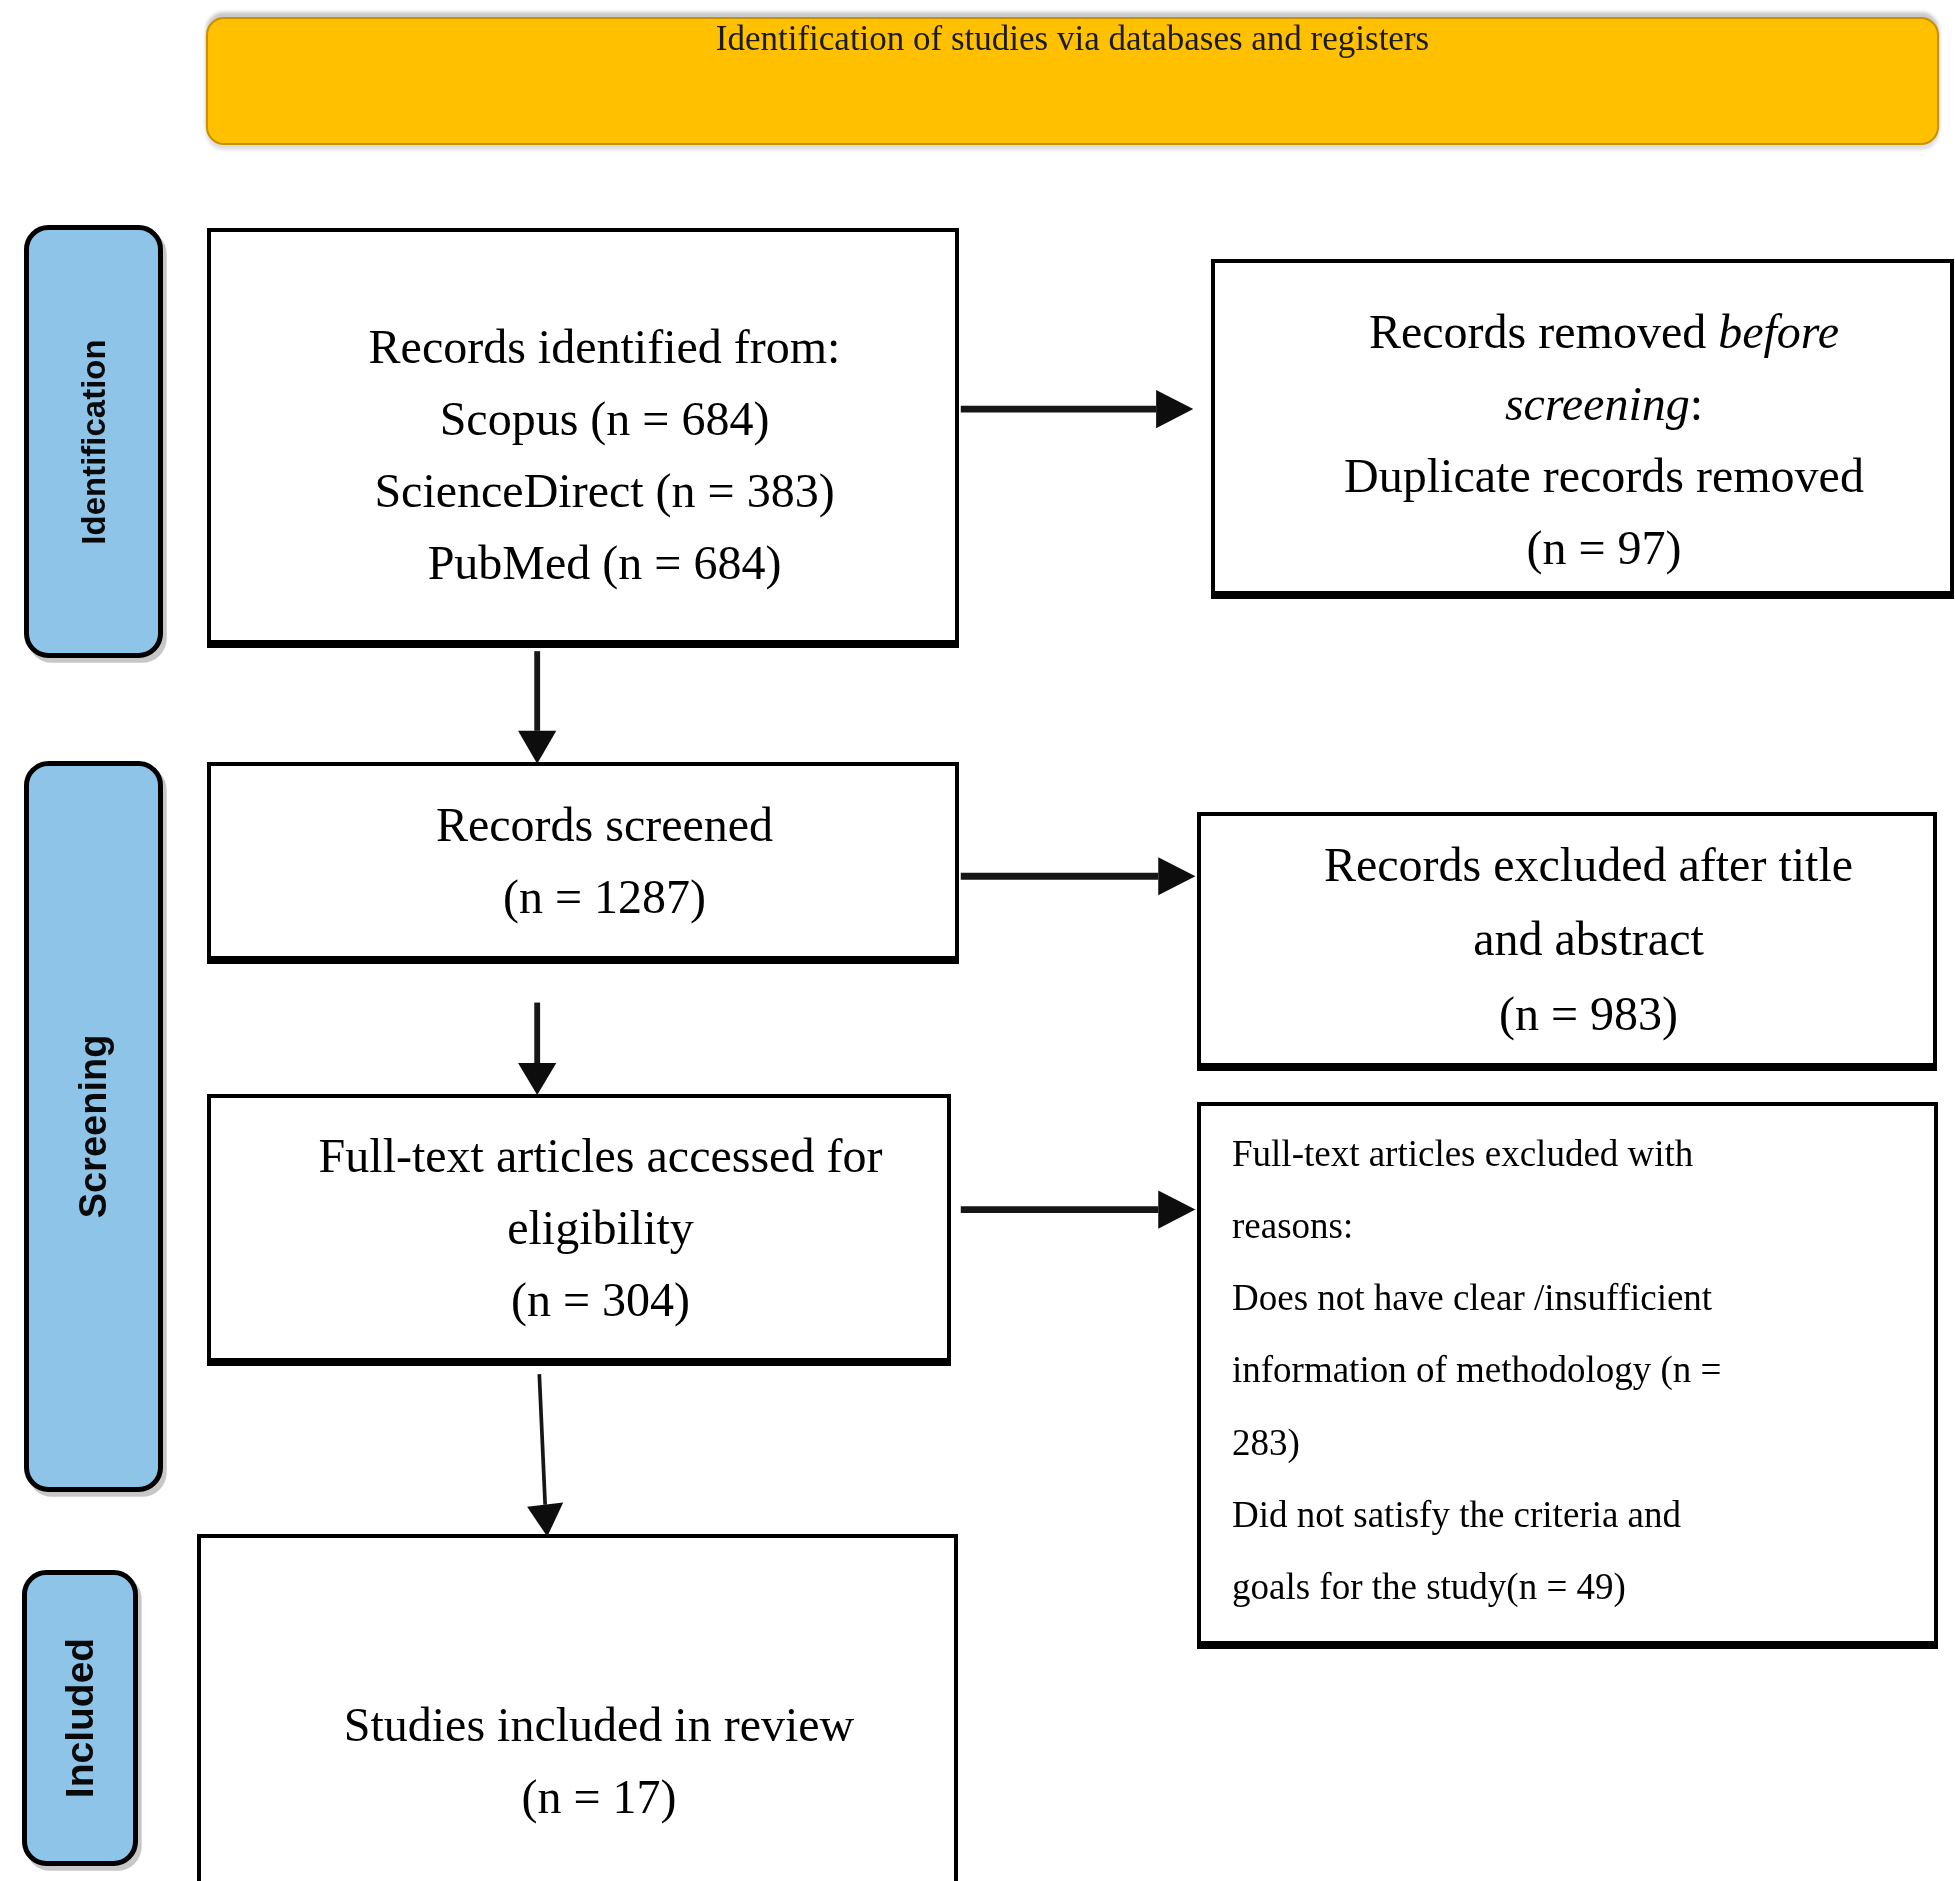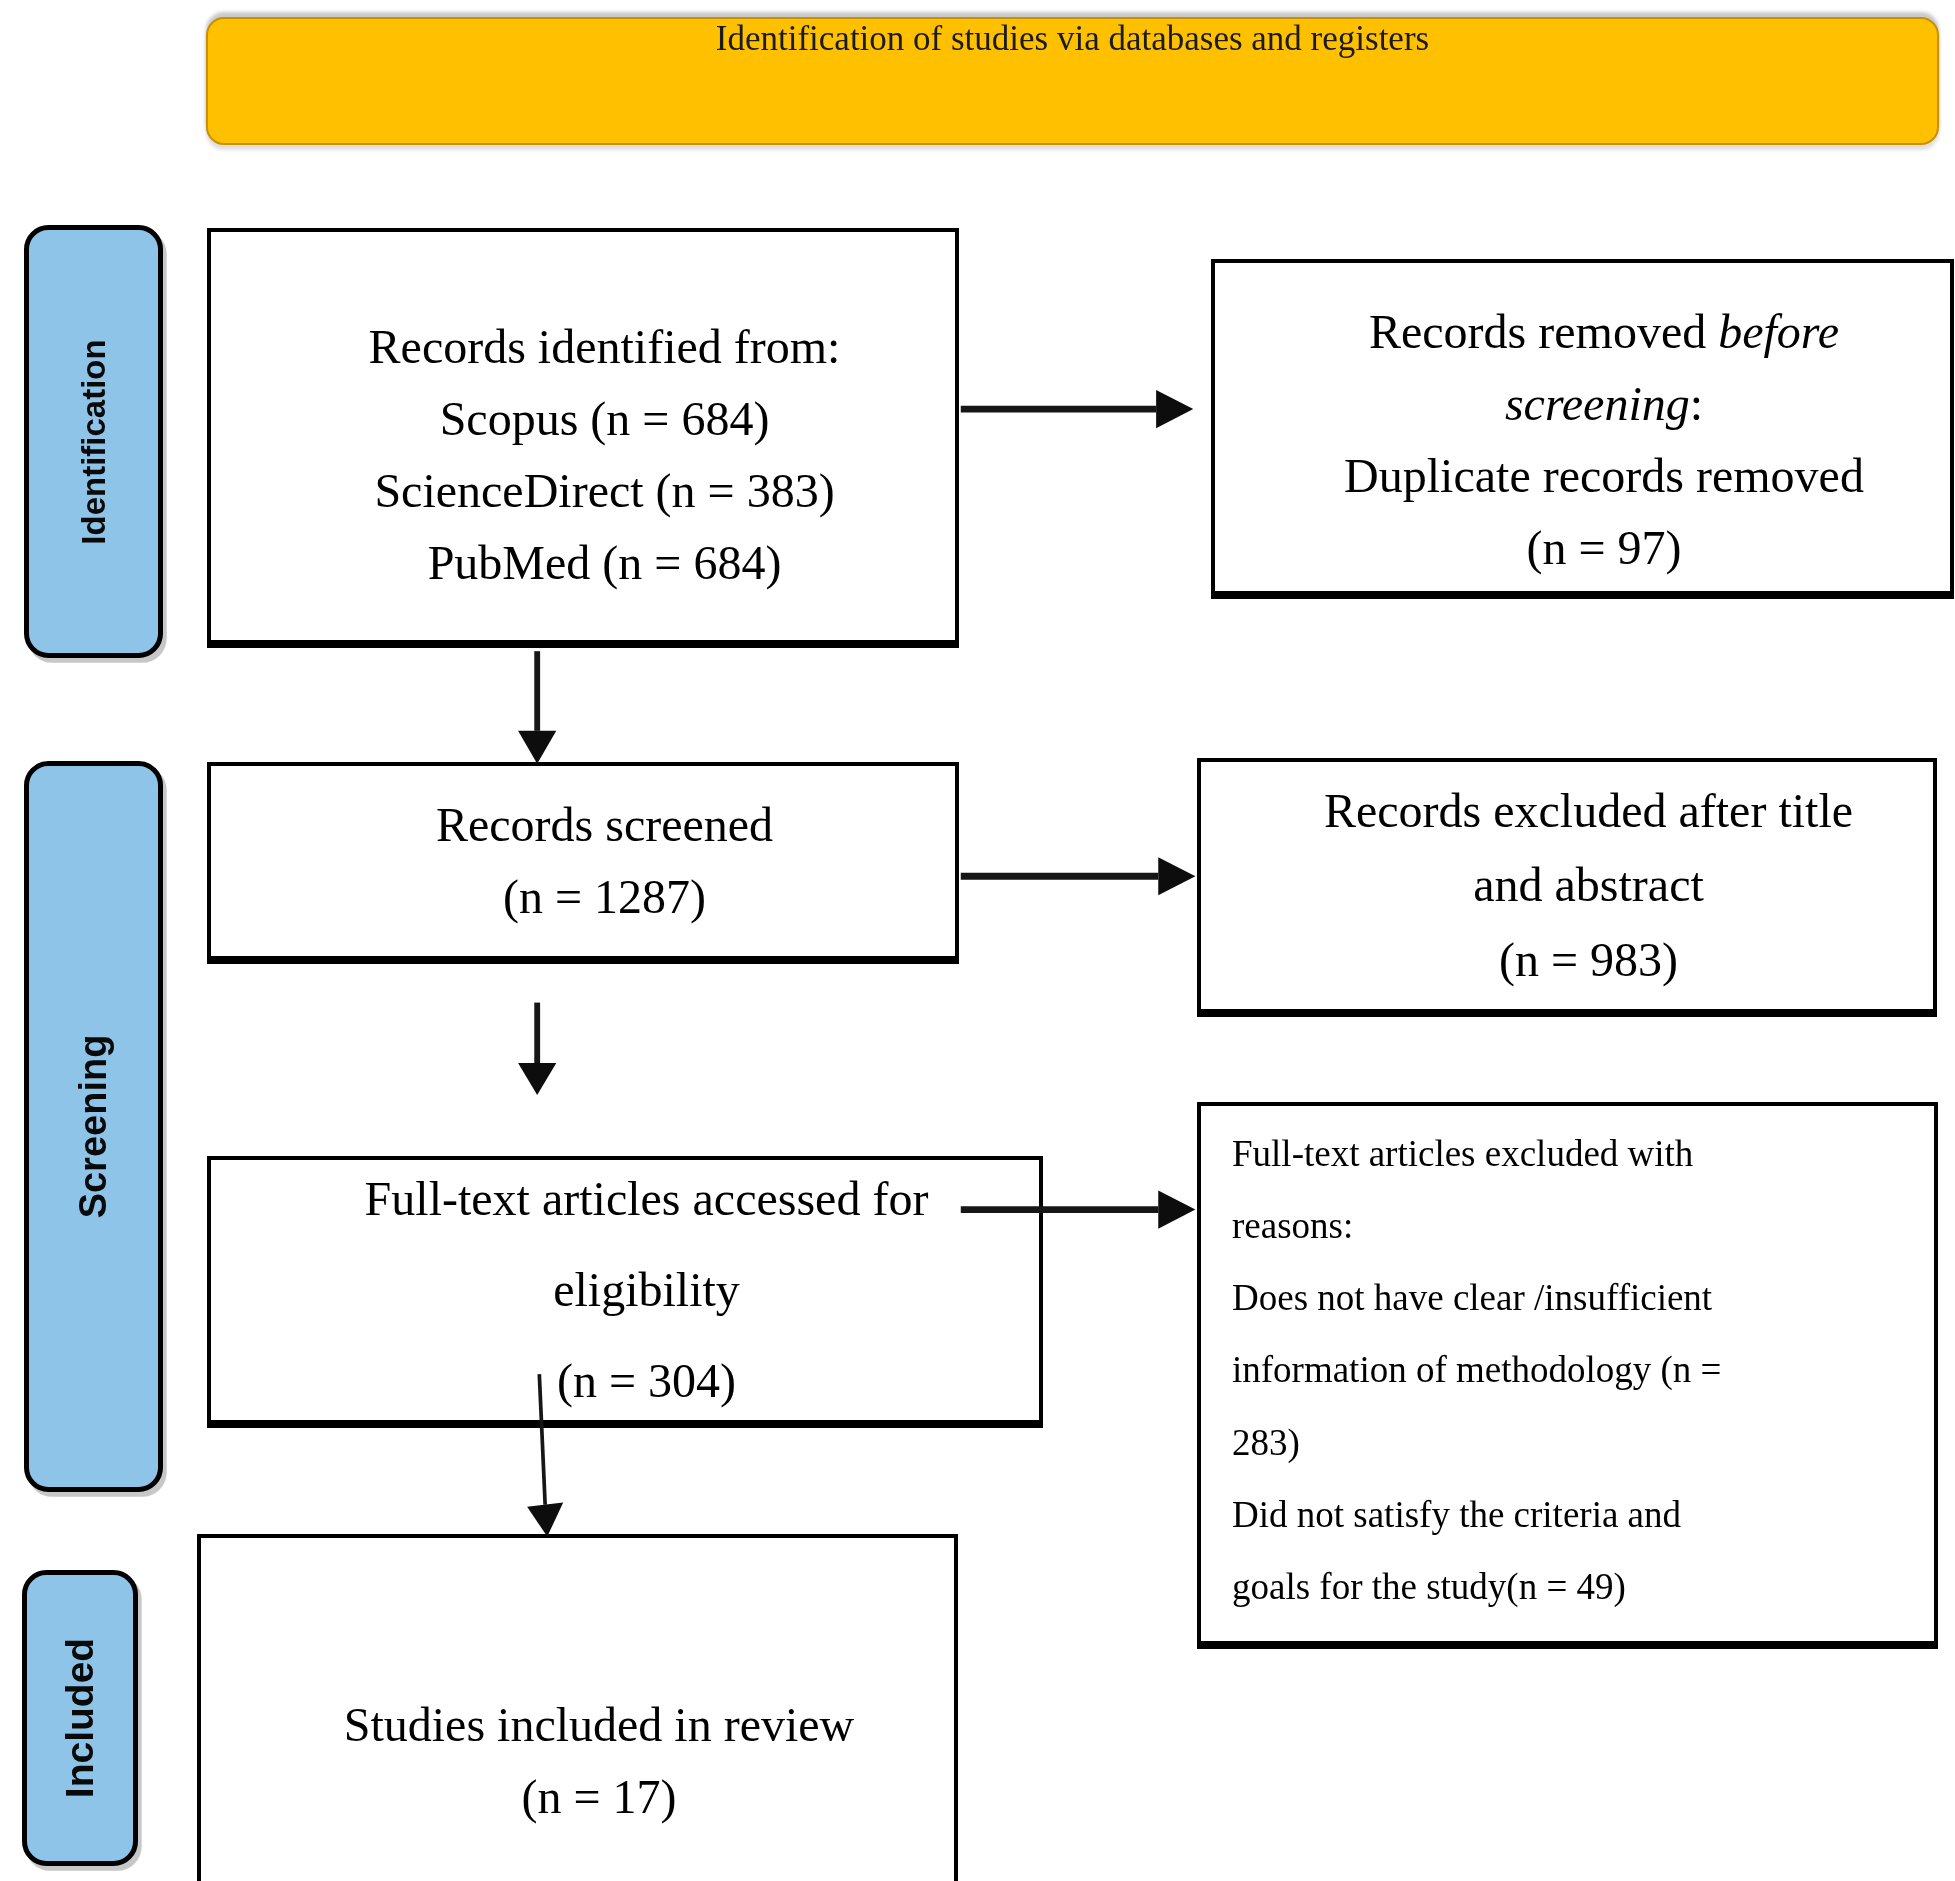--- a/index.html
+++ b/index.html
@@ -59,24 +59,24 @@
     display:flex; flex-direction:column;
     align-items:center; justify-content:center;
     text-align:center;
     font-size:48px;
     line-height:1.5;
     padding-left:43px;
   }
   .wbox .line{white-space:nowrap;}
   #box-identified{left:207px; top:228px;  width:752px; height:420px; padding-top:37px;}
   #box-screened  {left:207px; top:762px; width:752px; height:202px;}
-  #box-fulltext  {left:207px; top:1156px; width:836px; height:272px;gap:19px;}
+  #box-fulltext  {left:207px; top:1094px; width:744px; height:272px;}
   #box-included  {left:197px; top:1534px; width:761px; height:400px; padding-top:58px;}
   #box-removed   {left:1195px; top:259px;  width:743px; height:340px; padding-top:26.5px; line-height:1.5;margin-left:16px;}
-  #box-excluded-title{left:1197px; top:758px; width:740px; height:259px; line-height:1.55;}
+  #box-excluded-title{left:1197px; top:812px; width:740px; height:259px; line-height:1.55;}
   #box-excluded-full{
     left:1197px; top:1102px; width:741px; height:547px;
     align-items:flex-start; justify-content:flex-start;
     text-align:left;
     padding:12px 21px 0 31px;
     font-size:37px; line-height:1.95;
   }
   
   .arrows{position:absolute;left:0;top:0;width:1955px;height:1882px;pointer-events:none;}
   .arrows line{stroke:#161616;}

